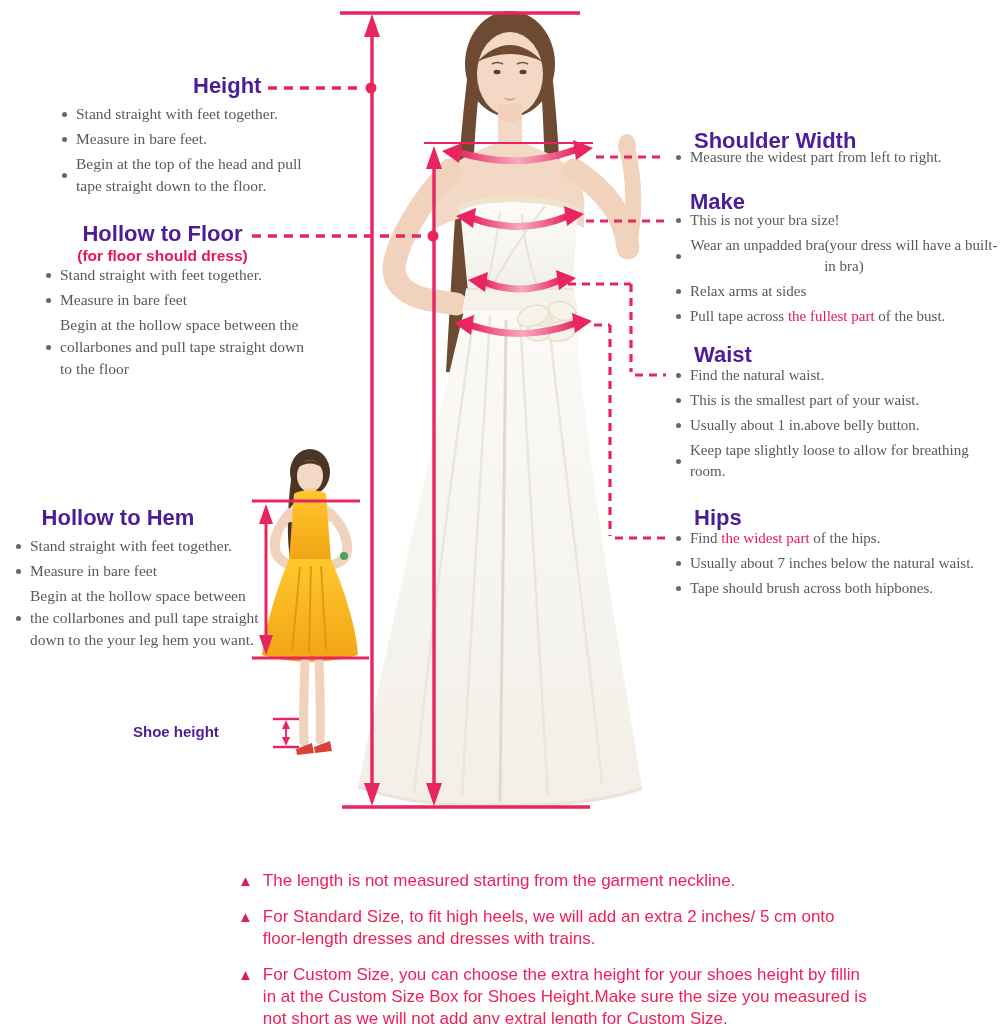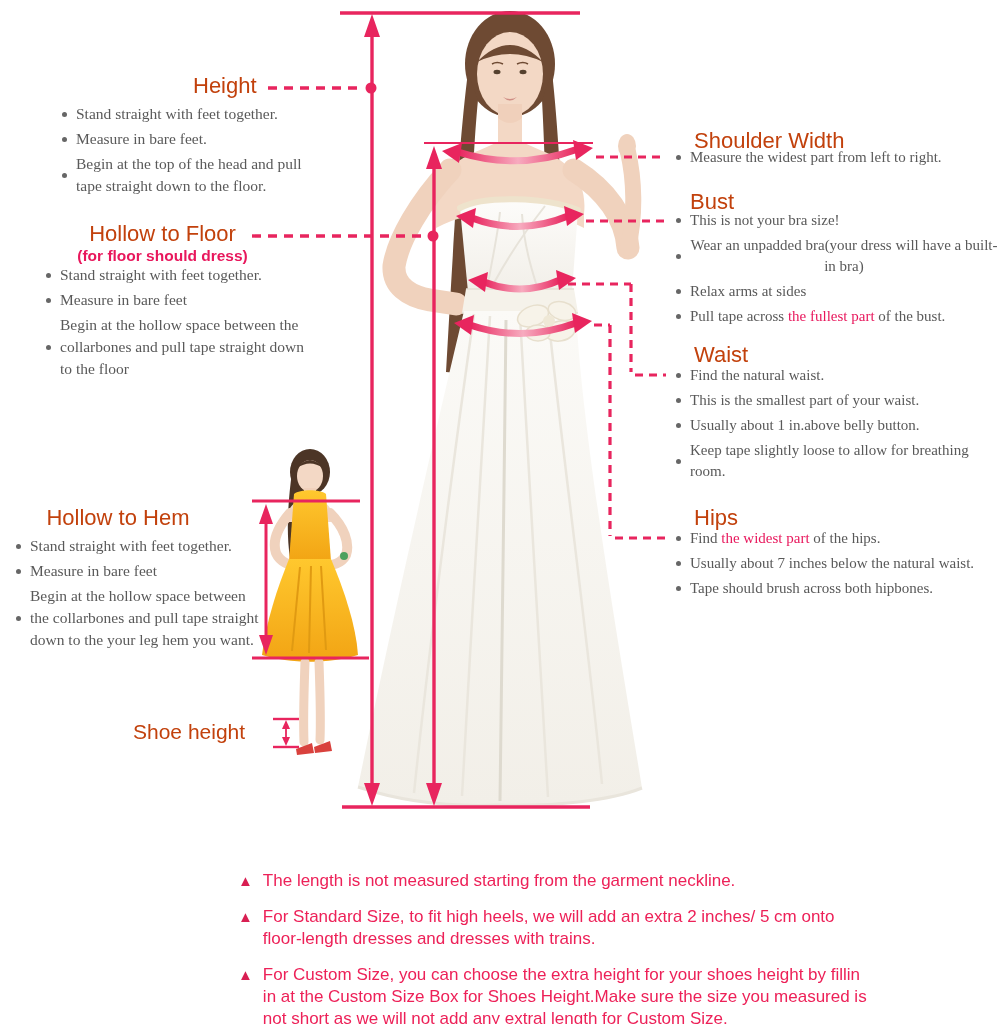--- a/index.html
+++ b/index.html
@@ -1,21 +1,21 @@
 <!DOCTYPE html>
 <html><head>
 <meta charset="utf-8">
 <style>
   html,body{margin:0;padding:0;background:#fff;}
   .canvas{position:relative;width:1000px;height:1024px;background:#ffffff;
           font-family:"Liberation Sans",sans-serif;overflow:hidden;}
   .svg-layer{position:absolute;left:0;top:0;width:1000px;height:1024px;}
 
-  .sec-title{position:absolute;margin:0;font-size:22px;font-weight:400;
-             color:#c2410c;white-space:nowrap;line-height:24px;}
+  .sec-title{position:absolute;margin:0;font-size:22px;font-weight:700;
+             color:#4c1d95;white-space:nowrap;line-height:24px;}
   .sec-title.centered{text-align:center;white-space:normal;}
   .sec-sub{position:absolute;font-size:15.5px;font-weight:700;color:#e8175c;
            text-align:center;line-height:17px;}
 
   ul.blist{position:absolute;list-style:none;margin:0;padding:0;}
   .blist li{display:flex;align-items:center;margin-bottom:3px;
             color:#595959;font-size:15.5px;line-height:22px;font-family:Liberation Serif, serif;}
   .blist.right li{font-size:15px;line-height:21px;margin-bottom:4px;}
   .dot{flex:0 0 auto;width:5px;height:5px;border-radius:50%;background:#666;
        margin-right:9px;}
@@ -242,31 +242,31 @@
       <li>
         <span class="dot"></span>
         <span class="txt">Measure in bare feet</span>
       </li>
       <li>
         <span class="dot"></span>
         <span class="txt">Begin at the hollow space between the collarbones and pull tape straight down to the your leg hem  you want.</span>
       </li>
     </ul>
 
-  <h2 class="sec-title" style="left:133px;top:720px;font-size:21px;">Shoe height</h2>
+  <h2 class="sec-title" style="left:133px;top:720px;font-size:15px;">Shoe height</h2>
 
   <h2 class="sec-title" style="left:694px;top:129px;text-align:right;">Shoulder Width</h2>
   <ul class="blist right" style="left:676px;top:147px;width:320px;">
       <li>
         <span class="dot"></span>
         <span class="txt">Measure the widest part from left to right.</span>
       </li>
     </ul>
 
-  <h2 class="sec-title" style="left:690px;top:190px;">Bust</h2>
+  <h2 class="sec-title" style="left:690px;top:190px;">Make</h2>
   <ul class="blist right" style="left:676px;top:210px;width:322px;text-align:center;">
       <li>
         <span class="dot"></span>
         <span class="txt">This is not your bra size!</span>
       </li>
       <li>
         <span class="dot"></span>
         <span class="txt">Wear an unpadded bra(your dress will have a built-in bra)</span>
       </li>
       <li>

